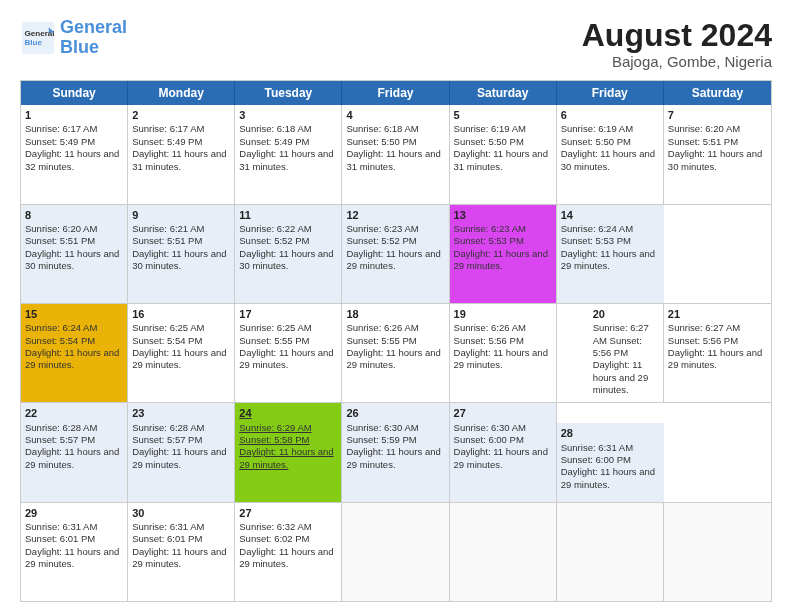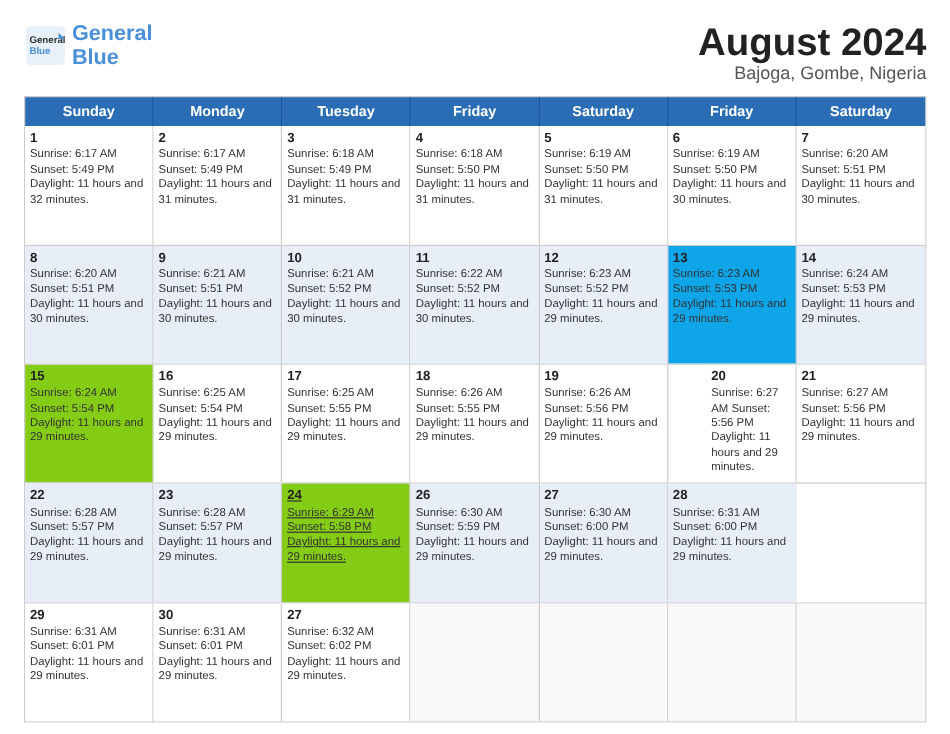--- a/index.html
+++ b/index.html
@@ -167,38 +167,35 @@
 Sunset: 5:51 PM
 Daylight: 11 hours and 30 minutes.</div>
         </div>
         <div class="cal-row">
           <div class="cal-cell alt-row" style="background: rgb(232, 238, 247);"><span class="day-num">8</span>Sunrise: 6:20 AM
 Sunset: 5:51 PM
 Daylight: 11 hours and 30 minutes.</div>
           <div class="cal-cell alt-row" style="background: rgb(232, 238, 247);"><span class="day-num">9</span>Sunrise: 6:21 AM
 Sunset: 5:51 PM
 Daylight: 11 hours and 30 minutes.</div>
-          <div class="cal-cell alt-row" style="background: rgb(232, 238, 247);"><span class="day-num">10</span>Sunrise: 6:21 AM
-Sunset: 5:52 PM
-Daylight: 11 hours and 30 minutes.</div>
           <div class="cal-cell alt-row" style="background: rgb(232, 238, 247);"><span class="day-num">11</span>Sunrise: 6:22 AM
 Sunset: 5:52 PM
 Daylight: 11 hours and 30 minutes.</div>
           <div class="cal-cell alt-row" style="background: rgb(232, 238, 247);"><span class="day-num">12</span>Sunrise: 6:23 AM
 Sunset: 5:52 PM
 Daylight: 11 hours and 29 minutes.</div>
-          <div class="cal-cell alt-row" style="background: #0ea5e9;"><span class="day-num">13</span>Sunrise: 6:23 AM
+          <div class="cal-cell alt-row" style="background: #d946ef;"><span class="day-num">13</span>Sunrise: 6:23 AM
 Sunset: 5:53 PM
 Daylight: 11 hours and 29 minutes.</div>
           <div class="cal-cell alt-row" style="background: rgb(232, 238, 247);"><span class="day-num">14</span>Sunrise: 6:24 AM
 Sunset: 5:53 PM
 Daylight: 11 hours and 29 minutes.</div>
         </div>
         <div class="cal-row">
-          <div class="cal-cell" style="background: #84cc16;"><span class="day-num">15</span>Sunrise: 6:24 AM
+          <div class="cal-cell" style="background: #eab308;"><span class="day-num">15</span>Sunrise: 6:24 AM
 Sunset: 5:54 PM
 Daylight: 11 hours and 29 minutes.</div>
           <div class="cal-cell" style="background: rgb(255, 255, 255);"><span class="day-num">16</span>Sunrise: 6:25 AM
 Sunset: 5:54 PM
 Daylight: 11 hours and 29 minutes.</div>
           <div class="cal-cell" style="background: rgb(255, 255, 255);"><span class="day-num">17</span>Sunrise: 6:25 AM
 Sunset: 5:55 PM
 Daylight: 11 hours and 29 minutes.</div>
           <div class="cal-cell" style="background: rgb(255, 255, 255);"><span class="day-num">18</span>Sunrise: 6:26 AM
 Sunset: 5:55 PM
@@ -222,21 +219,21 @@
 Daylight: 11 hours and 29 minutes.</div>
           <div class="cal-cell alt-row" style="background: #84cc16; text-decoration: underline;"><span class="day-num">24</span>Sunrise: 6:29 AM
 Sunset: 5:58 PM
 Daylight: 11 hours and 29 minutes.</div>
           <div class="cal-cell alt-row" style="background: rgb(232, 238, 247);"><span class="day-num">26</span>Sunrise: 6:30 AM
 Sunset: 5:59 PM
 Daylight: 11 hours and 29 minutes.</div>
           <div class="cal-cell alt-row" style="background: rgb(232, 238, 247);"><span class="day-num">27</span>Sunrise: 6:30 AM
 Sunset: 6:00 PM
 Daylight: 11 hours and 29 minutes.</div>
-          <div class="cal-cell alt-row" style="background: rgb(232, 238, 247);"><span class="day-num">28</span>Sunrise: 6:31 AM
+          <div class="cal-cell alt-row" style="background: rgb(232, 238, 247); margin-top: 20px;"><span class="day-num">28</span>Sunrise: 6:31 AM
 Sunset: 6:00 PM
 Daylight: 11 hours and 29 minutes.</div>
         </div>
         <div class="cal-row">
           <div class="cal-cell" style="background: rgb(255, 255, 255);"><span class="day-num">29</span>Sunrise: 6:31 AM
 Sunset: 6:01 PM
 Daylight: 11 hours and 29 minutes.</div>
           <div class="cal-cell" style="background: rgb(255, 255, 255);"><span class="day-num">30</span>Sunrise: 6:31 AM
 Sunset: 6:01 PM
 Daylight: 11 hours and 29 minutes.</div>

